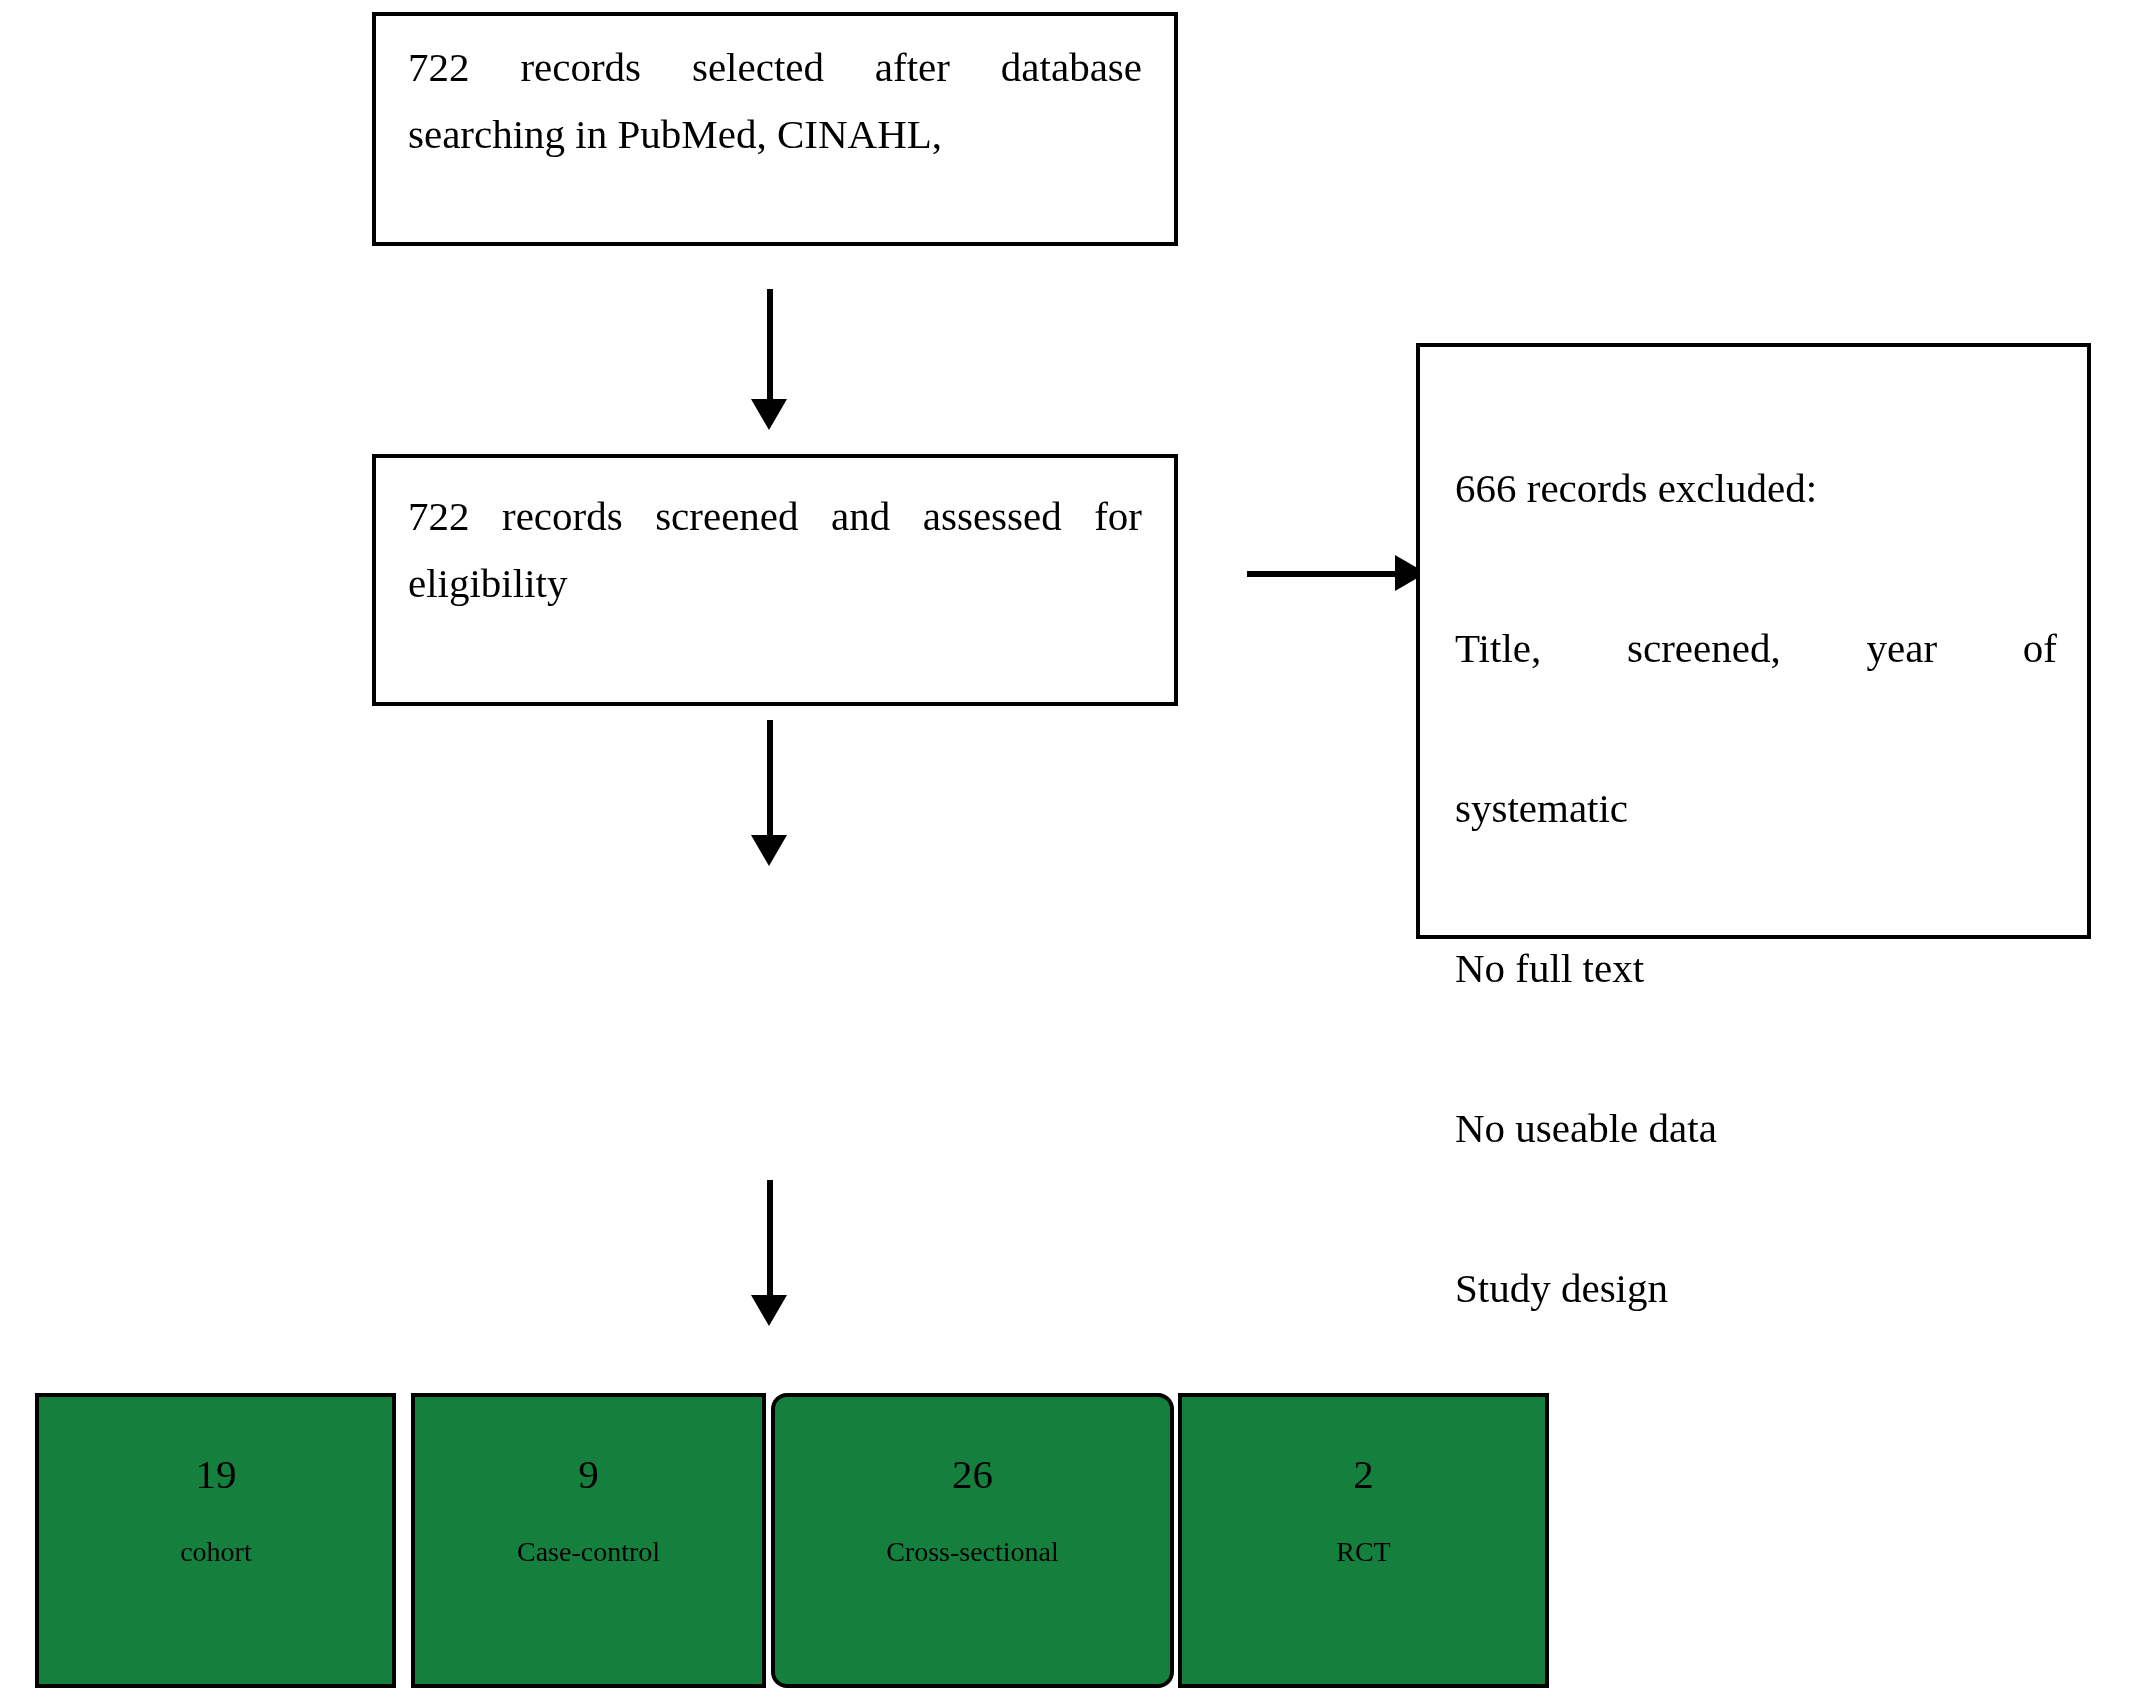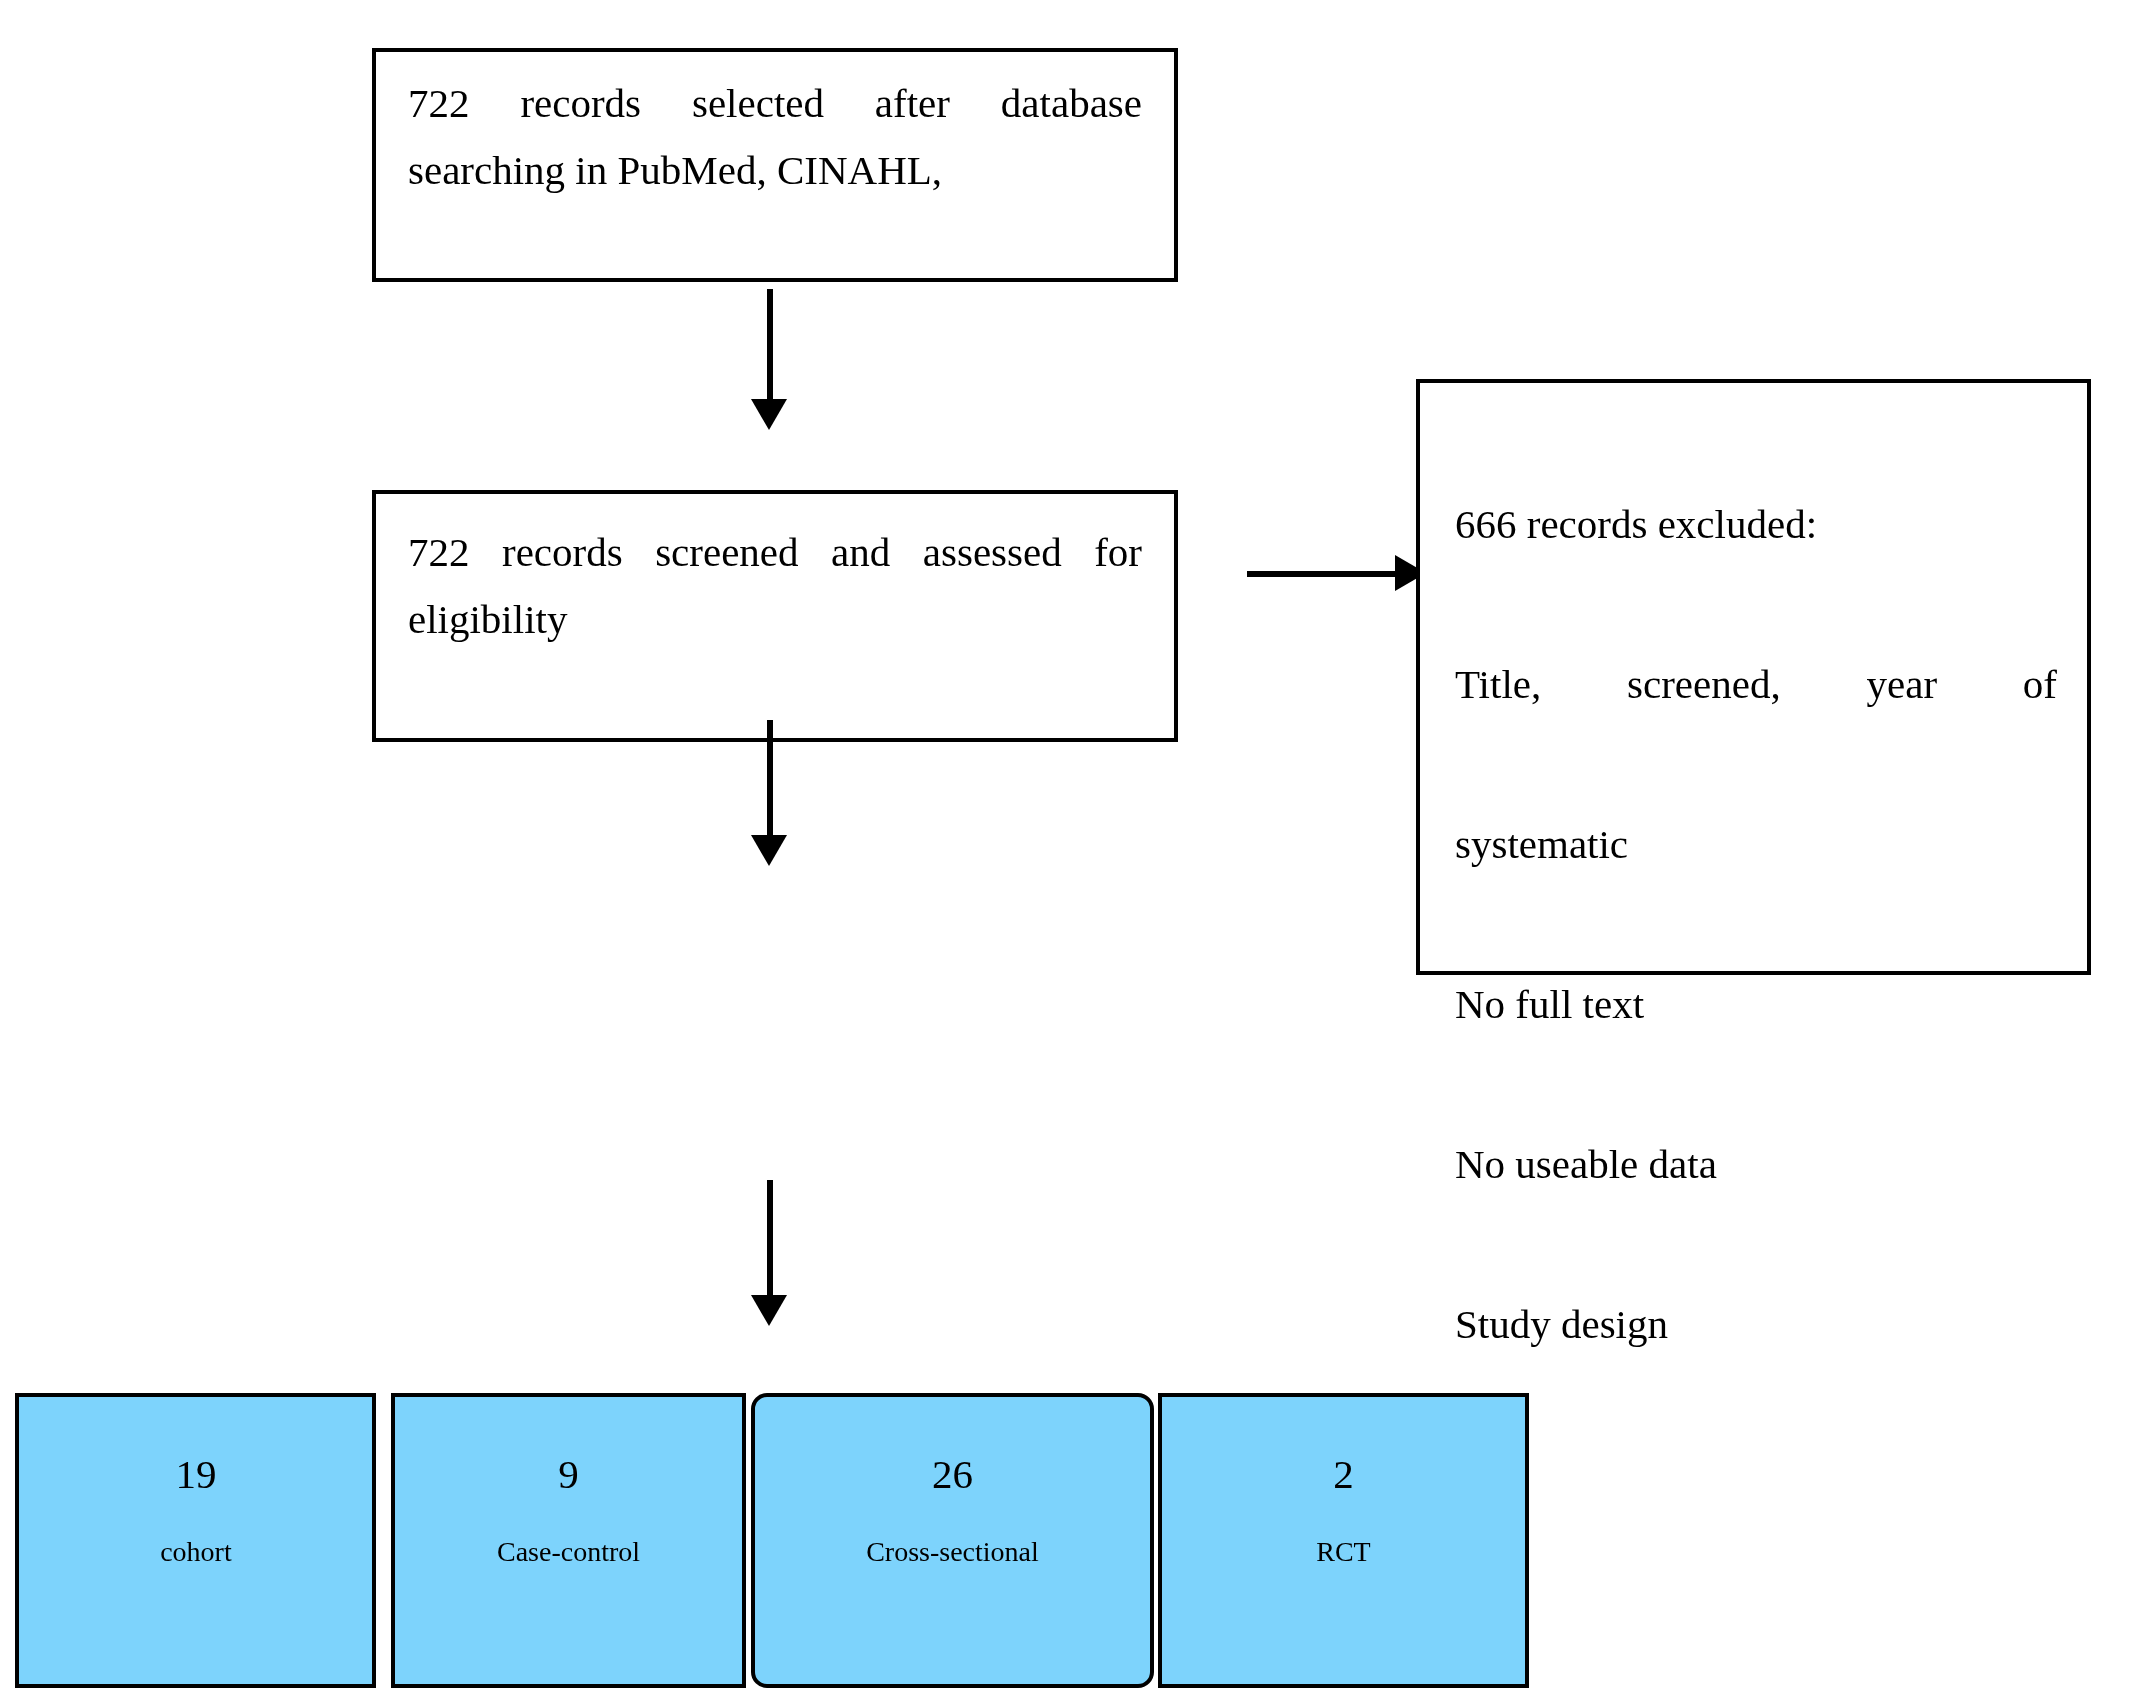--- a/index.html
+++ b/index.html
@@ -16,21 +16,20 @@
     width: 2151px;
     height: 1707px;
     background: #ffffff;
     overflow: hidden;
   }
   .box {
     position: absolute;
     box-sizing: border-box;
     border: 4.3px solid #000000;
     background: #ffffff;
-    margin-top: 36px;
   }
   .box-text {
     position: absolute;
     left: 32px;
     right: 32px;
     font-size: 41px;
     line-height: 67px;
     text-align: justify;
     text-align-last: left;
     color: #000000;
@@ -53,23 +52,24 @@
     line-height: 80px;
   }
   .excl-line { display: block; text-align: justify; text-align-last: left; }
   .excl-line.justified { text-align-last: justify; }
 
   
   .leaf-box {
     position: absolute;
     box-sizing: border-box;
     border: 4.3px solid #000000;
-    background: #7dd3fc;
+    background: #15803d;
     top: 1393px;
     height: 295px;
+    margin-left: 20px;
   }
   #leaf-0 { left: 15.4px;   width: 361px; }
   #leaf-1 { left: 391px;  width: 355px; }
   #leaf-2 { left: 751px; width: 403px; border-radius: 16px; }
   #leaf-3 { left: 1158px; width: 371px; }
 
   .leaf-count {
     position: absolute;
     left: 0; right: 0;
     top: 53px;

